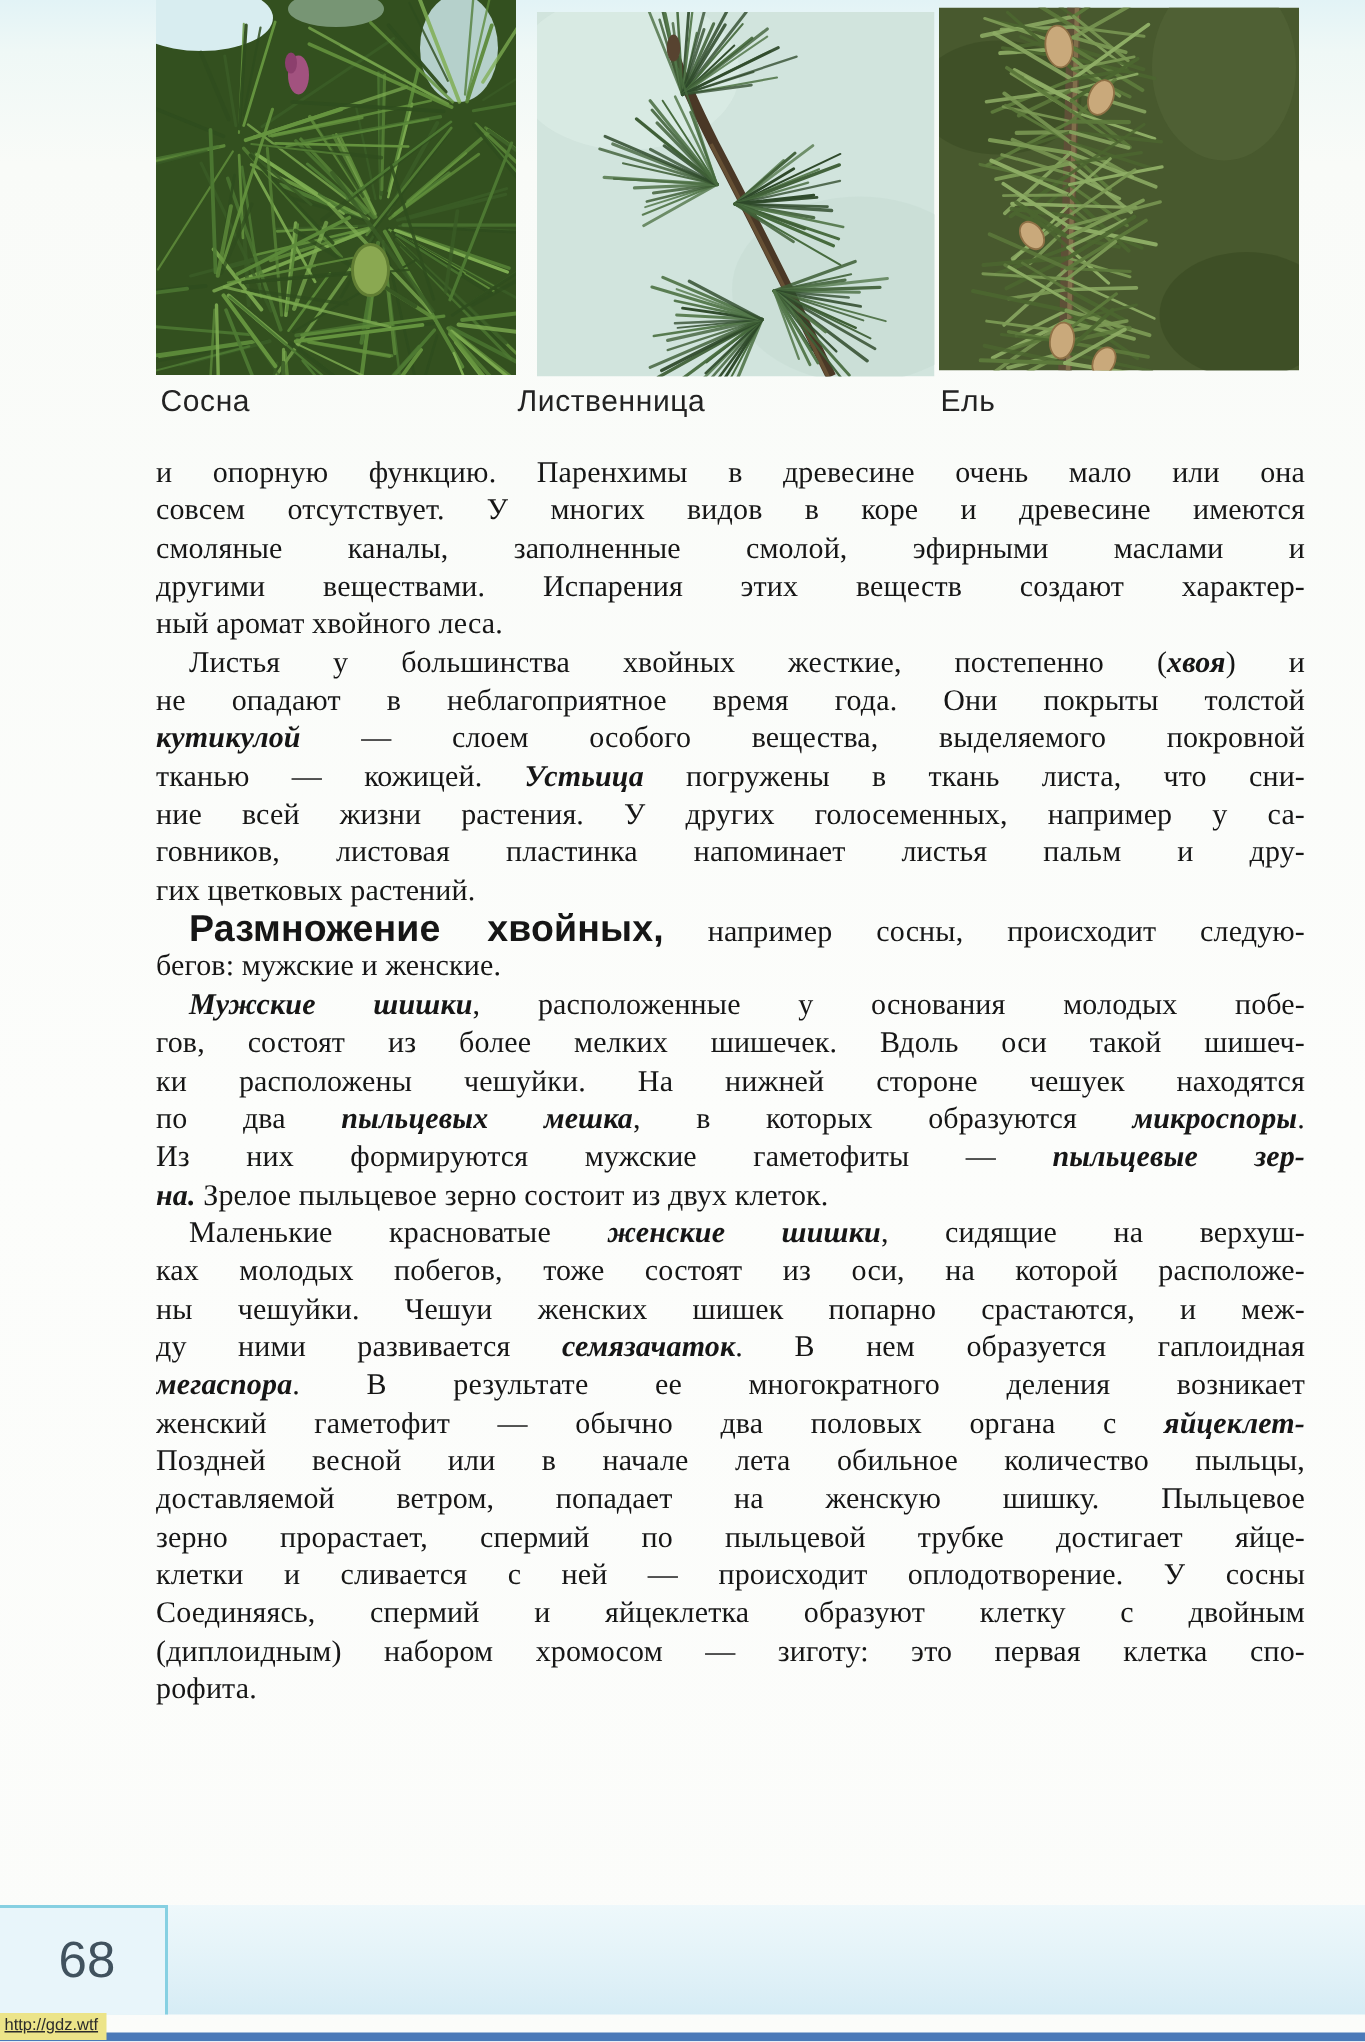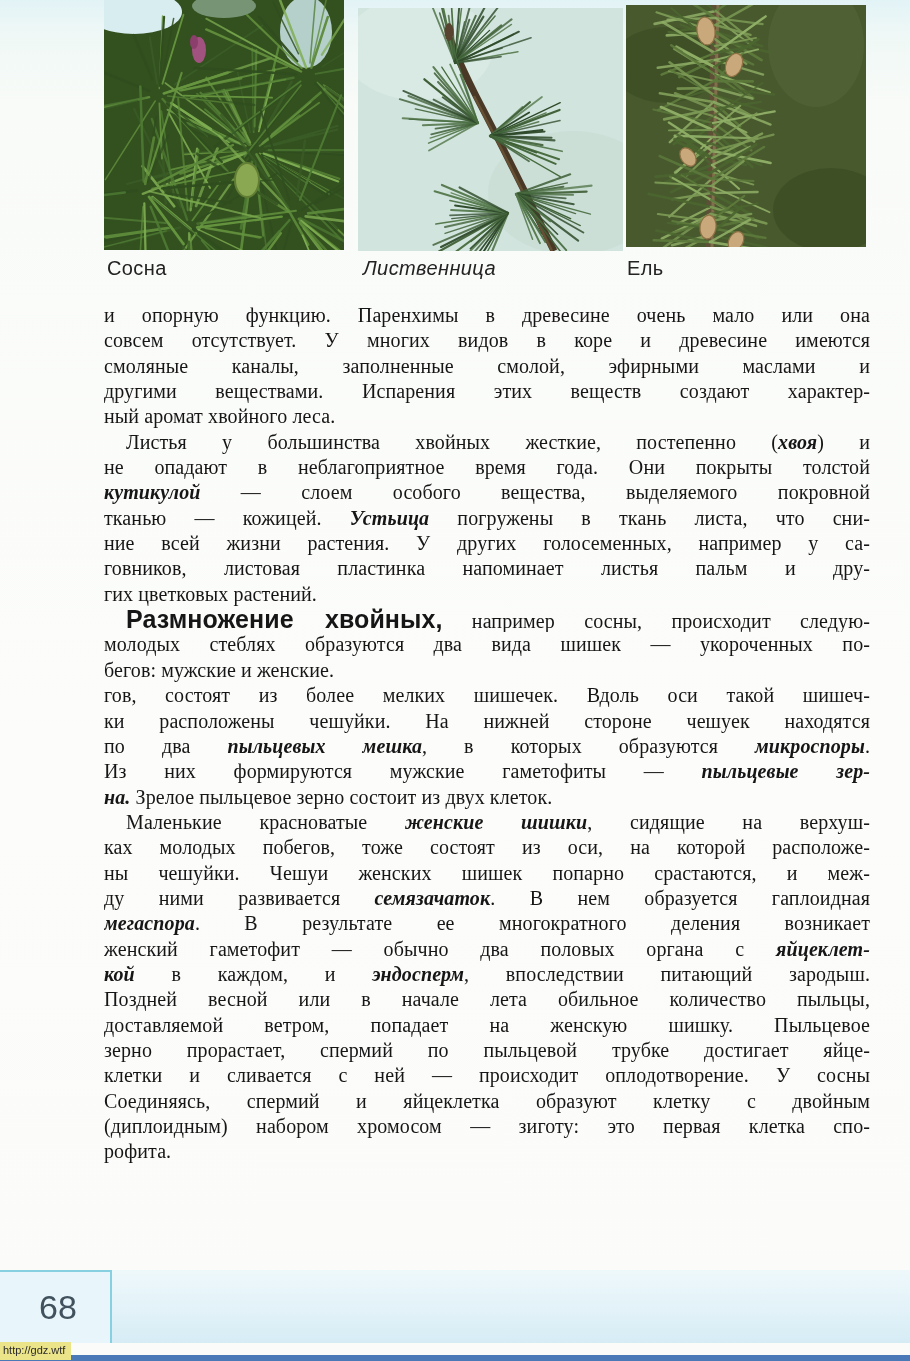--- a/index.html
+++ b/index.html
@@ -39,20 +39,21 @@
   }
   .page-number{
     font-family:"Liberation Sans",sans-serif;font-size:34px;color:#41525e;
     padding-left:6px;
   }
   .watermark{
     position:absolute;left:0;top:1342px;z-index:3;
     background:#ece489;color:#2b2b2b;
     font-family:"Liberation Sans",sans-serif;font-size:11px;
     padding:2px 6px 4px 3px;
+    text-decoration:underline;
   }
   .bottom-bar{position:absolute;left:0;top:1355px;width:910px;height:6px;background:#4b79b8;z-index:2;}
 </style>
 </head>
 <body>
 
 <div class="page">
 
   <svg class="photo" style="left:104px;top:0;" width="240" height="250" viewBox="0 0 240 250">
     <rect width="240" height="250" fill="#33501f"></rect>
@@ -533,51 +534,50 @@
     <g id="spruce-buds">
         <ellipse cx="80" cy="26" rx="9" ry="14" fill="#c9a97b" stroke="#8f7146" stroke-width="1.2" transform="rotate(-8 80 26)"></ellipse>
         <ellipse cx="108" cy="60" rx="8" ry="12" fill="#c9a97b" stroke="#8f7146" stroke-width="1.2" transform="rotate(22 108 60)"></ellipse>
         <ellipse cx="62" cy="152" rx="7" ry="10" fill="#c9a97b" stroke="#8f7146" stroke-width="1.2" transform="rotate(-35 62 152)"></ellipse>
         <ellipse cx="82" cy="222" rx="8" ry="12" fill="#c9a97b" stroke="#8f7146" stroke-width="1.2" transform="rotate(8 82 222)"></ellipse>
         <ellipse cx="110" cy="236" rx="7" ry="10" fill="#c9a97b" stroke="#8f7146" stroke-width="1.2" transform="rotate(28 110 236)"></ellipse>
       </g>
   </svg>
 
   <div class="caption" style="left:107px;">Сосна</div>
-  <div class="caption" style="left:363px;font-style:italic;">Лиственница</div>
+  <div class="caption" style="left:345px;">Лиственница</div>
   <div class="caption" style="left:627px;">Ель</div>
 
   <div id="text-block">
       <div class="line"><span>и опорную функцию. Паренхимы в древесине очень мало или она</span></div>
       <div class="line"><span>совсем отсутствует. У многих видов в коре и древесине имеются</span></div>
       <div class="line"><span>смоляные каналы, заполненные смолой, эфирными маслами и</span></div>
       <div class="line"><span>другими веществами. Испарения этих веществ создают характер-</span></div>
       <div class="line last"><span>ный аромат хвойного леса.</span></div>
       <div class="line indent"><span>Листья у большинства хвойных жесткие, постепенно (</span><span class="bi">хвоя</span><span>) и</span></div>
       <div class="line"><span>не опадают в неблагоприятное время года. Они покрыты толстой</span></div>
       <div class="line"><span class="bi">кутикулой</span><span> — слоем особого вещества, выделяемого покровной</span></div>
       <div class="line"><span>тканью — кожицей. </span><span class="bi">Устьица</span><span> погружены в ткань листа, что сни-</span></div>
       <div class="line"><span>ние всей жизни растения. У других голосеменных, например у </span><span class="i">са-</span></div>
       <div class="line"><span class="i">говников</span><span>, листовая пластинка напоминает листья пальм и дру-</span></div>
       <div class="line last"><span>гих цветковых растений.</span></div>
       <div class="line indent"><span class="bs">Размножение хвойных,</span><span> например </span><span class="i">сосны</span><span>, происходит следую-</span></div>
-      <div class="line"><span>молодых стеблях образуются два вида шишек — укороченных по-</span></div>
       <div class="line last"><span>бегов: мужские и женские.</span></div>
+      <div class="line indent"><span class="bi">Мужские шишки</span><span>, расположенные у основания молодых побе-</span></div>
       <div class="line"><span>гов, состоят из более мелких шишечек. Вдоль оси такой шишеч-</span></div>
       <div class="line"><span>ки расположены чешуйки. На нижней стороне чешуек находятся</span></div>
       <div class="line"><span>по два </span><span class="bi">пыльцевых мешка</span><span>, в которых образуются </span><span class="bi">микроспоры</span><span>.</span></div>
       <div class="line"><span>Из них формируются мужские гаметофиты — </span><span class="bi">пыльцевые зер-</span></div>
       <div class="line last"><span class="bi">на.</span><span> Зрелое пыльцевое зерно состоит из двух клеток.</span></div>
       <div class="line indent"><span>Маленькие красноватые </span><span class="bi">женские шишки</span><span>, сидящие на верхуш-</span></div>
       <div class="line"><span>ках молодых побегов, тоже состоят из оси, на которой расположе-</span></div>
       <div class="line"><span>ны чешуйки. Чешуи женских шишек попарно срастаются, и меж-</span></div>
       <div class="line"><span>ду ними развивается </span><span class="bi">семязачаток</span><span>. В нем образуется гаплоидная</span></div>
       <div class="line"><span class="bi">мегаспора</span><span>. В результате ее многократного деления возникает</span></div>
       <div class="line"><span>женский гаметофит — обычно два половых органа с </span><span class="bi">яйцеклет-</span></div>
-      <div class="line"><span class="bi">кой</span><span> в каждом, и </span><span class="bi">эндосперм</span><span>, впоследствии питающий зародыш.</span></div>
       <div class="line"><span>Поздней весной или в начале лета обильное количество пыльцы,</span></div>
       <div class="line"><span>доставляемой ветром, попадает на женскую шишку. Пыльцевое</span></div>
       <div class="line"><span>зерно прорастает, спермий по пыльцевой трубке достигает яйце-</span></div>
       <div class="line"><span>клетки и сливается с ней — происходит оплодотворение. У сосны</span></div>
       <div class="line"><span>Соединяясь, спермий и яйцеклетка образуют клетку с двойным</span></div>
       <div class="line"><span>(диплоидным) набором хромосом — зиготу: это первая клетка спо-</span></div>
       <div class="line last"><span>рофита.</span></div>
     </div>
 
   <div class="footer-strip">

